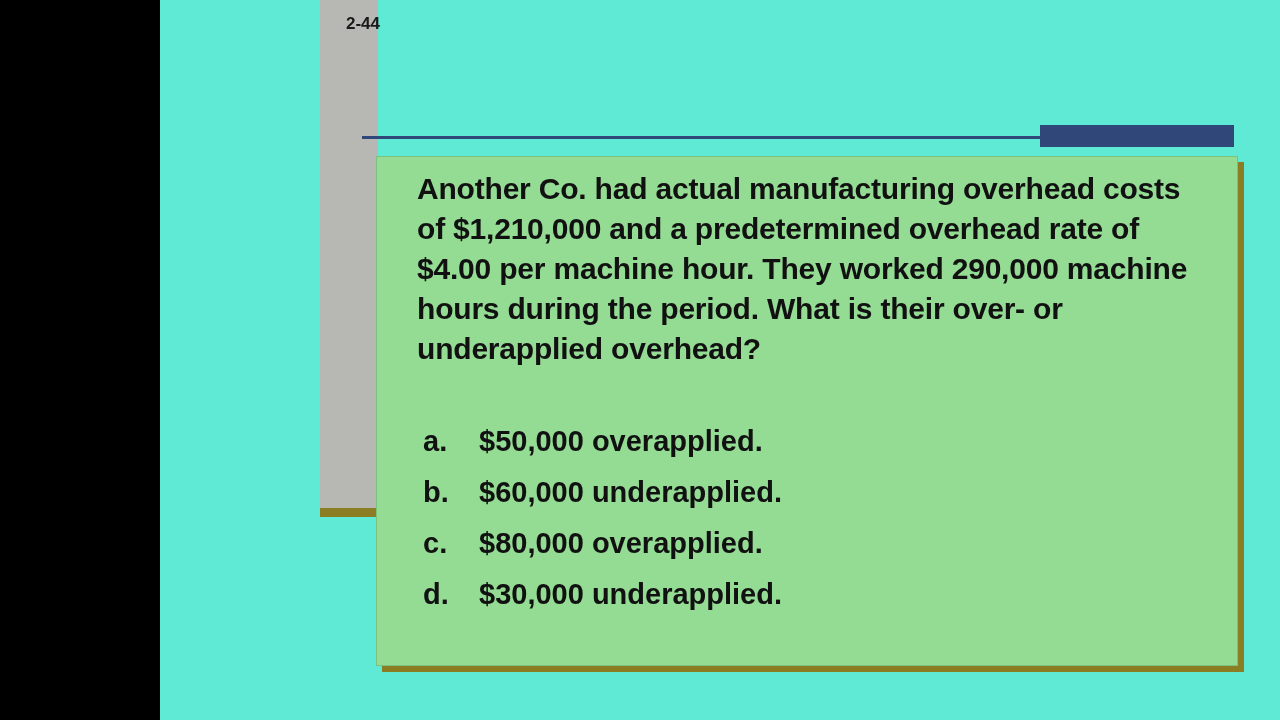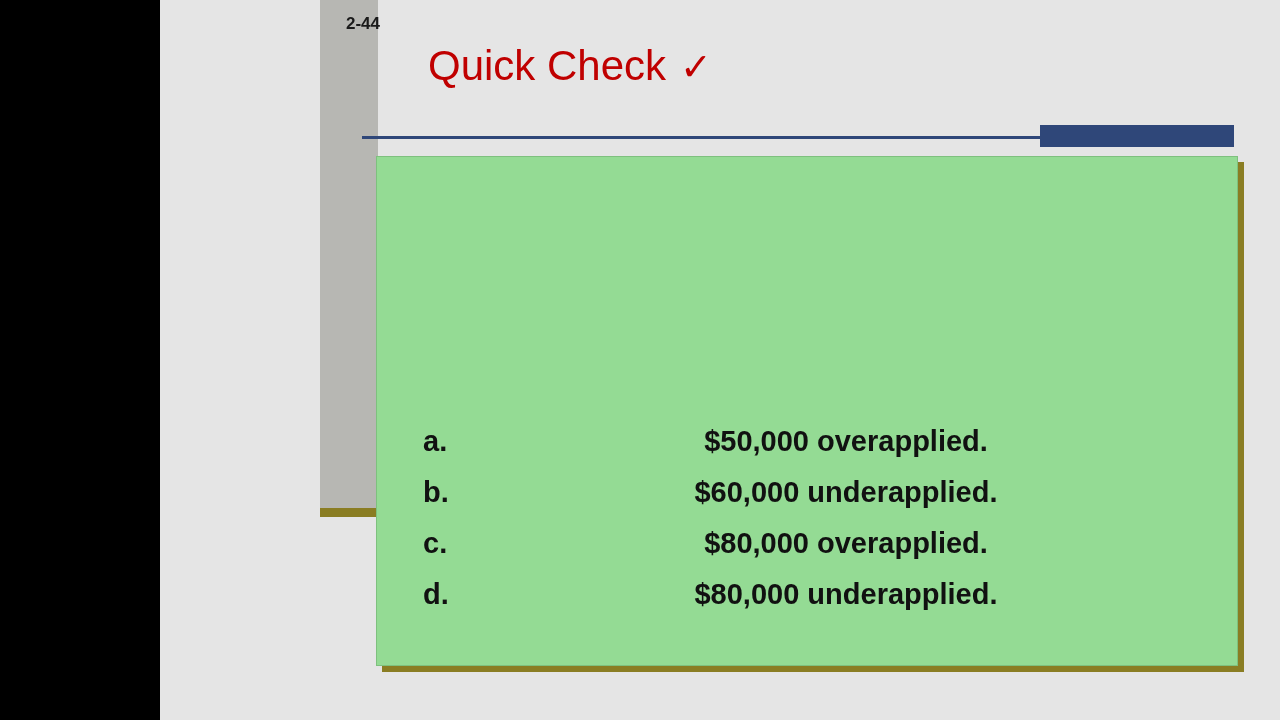--- a/index.html
+++ b/index.html
@@ -21,21 +21,21 @@
     background: #000000;
   }
 
   
   .slide {
     position: absolute;
     left: 160px;
     top: 0;
     width: 1120px;
     height: 720px;
-    background: #e5e5e5;
+    background: #5eead4;
   }
 
   
   .left-band {
     position: absolute;
     left: 160px;
     top: 0;
     width: 58px;
     height: 516px;
     background: #b7b7b3;
@@ -139,65 +139,62 @@
     font-size: 29px;
     color: #111111;
     font-weight: bold;
   }
   .choice .key {
     width: 56px;
     flex: 0 0 56px;
   }
   .choice .txt {
     flex: 1;
-    text-align: center;
   }
 </style>
 </head>
 <body>
 
 <div class="stage">
 
   <div class="slide">
 
     <div class="left-band"></div>
     <div class="left-accent"></div>
 
     <div class="slide-number">2-44</div>
 
-    <div class="title">
-      <span>Quick Check</span><span class="check">✓</span>
-    </div>
 
     <div class="rule"></div>
     <div class="rule-block"></div>
 
     <div class="panel-shadow"></div>
 
     <div class="panel">
 
+      <div class="question">Another Co. had actual manufacturing overhead costs of $1,210,000 and a predetermined overhead rate of $4.00 per machine hour.  They worked 290,000 machine hours during the period.  What is their over- or underapplied overhead?</div>
 
       <div class="choices">
 
         <div class="choice">
           <span class="key">a.</span>
           <span class="txt">$50,000 overapplied.</span>
         </div>
 
         <div class="choice">
           <span class="key">b.</span>
           <span class="txt">$60,000 underapplied.</span>
         </div>
 
         <div class="choice">
           <span class="key">c.</span>
           <span class="txt">$80,000 overapplied.</span>
         </div>
 
         <div class="choice">
           <span class="key">d.</span>
-          <span class="txt">$80,000 underapplied.</span>
+          <span class="txt">$30,000 underapplied.</span>
         </div>
 
       </div>
     </div>
   </div>
 </div>
 
 </body></html>

